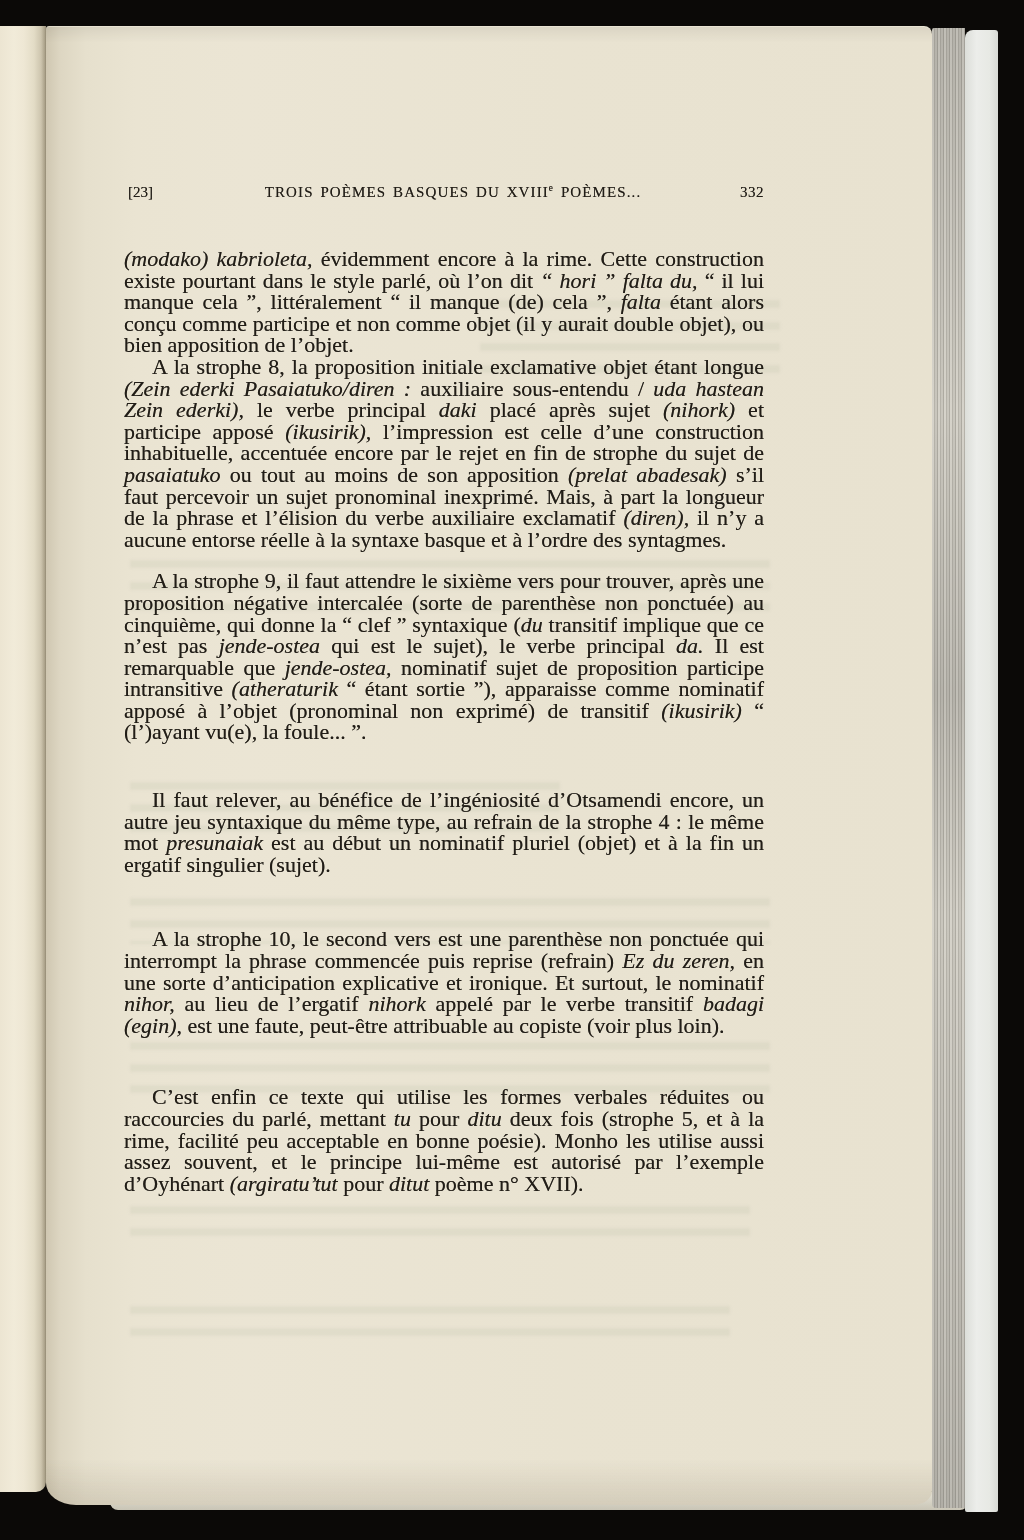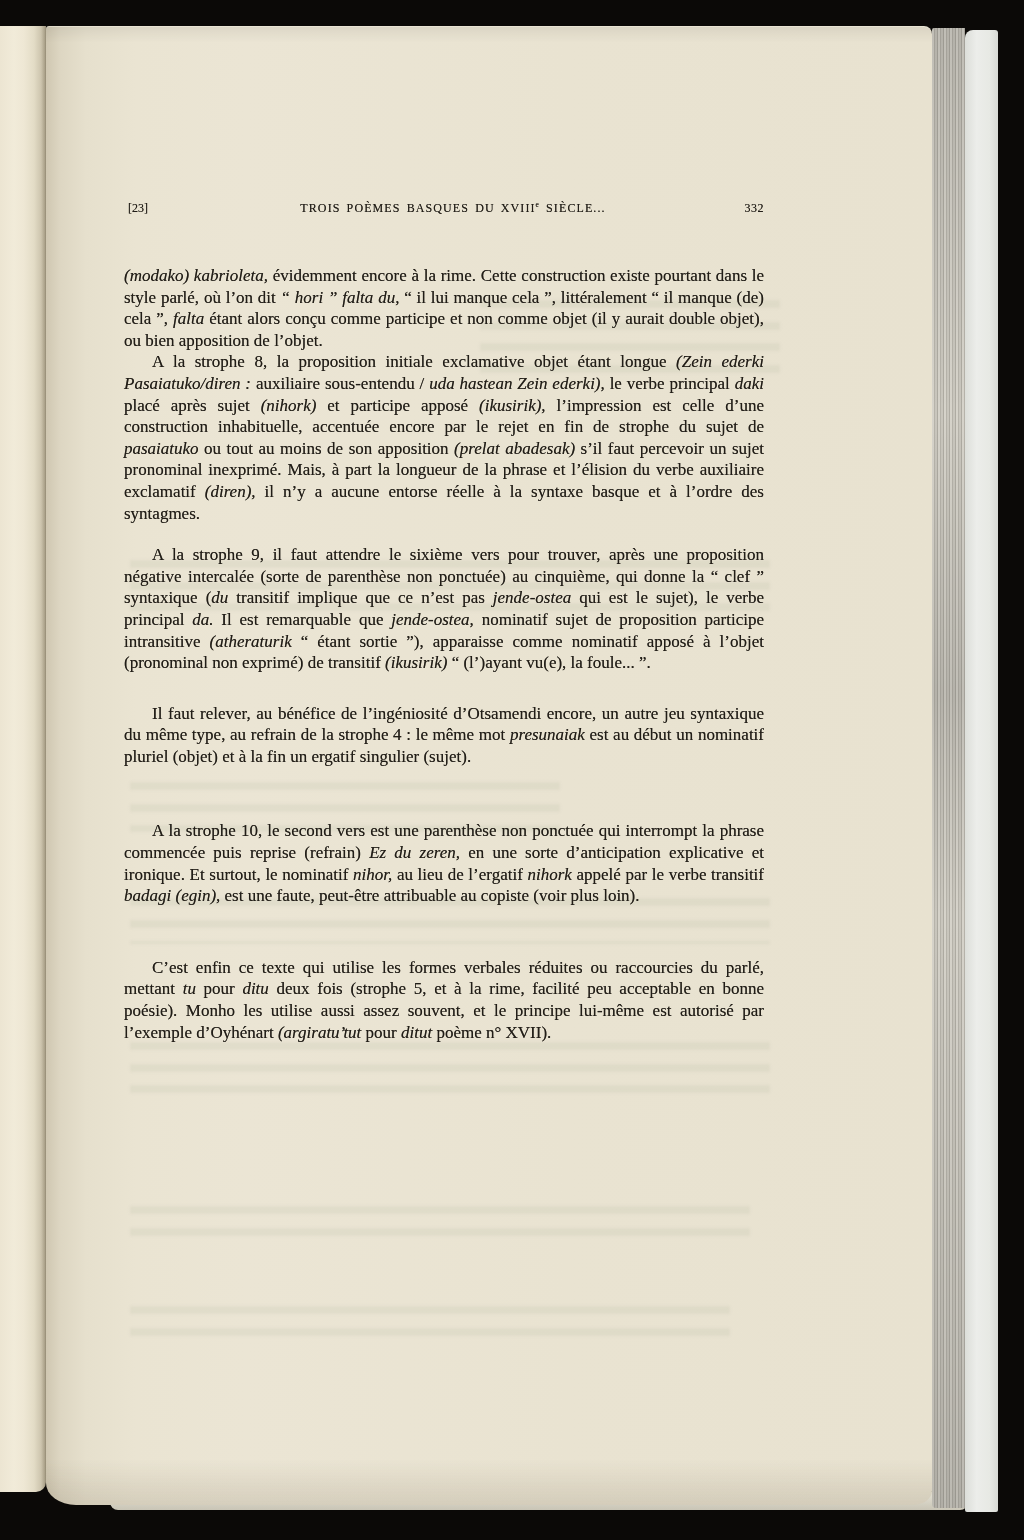--- a/index.html
+++ b/index.html
@@ -48,36 +48,36 @@
   .ghost{
     position:absolute;z-index:2;pointer-events:none;opacity:.55;filter:blur(1.6px);
     background:repeating-linear-gradient(180deg,rgba(124,138,112,0.17) 0px,rgba(124,138,112,0.17) 8px,rgba(0,0,0,0) 8px,rgba(0,0,0,0) 21.6px);
   }
   
   .text-col{
     position:absolute;left:124px;top:184px;width:640px;z-index:3;
     color:var(--ink,#211d17);
     text-shadow:0 0 0.35px rgba(33,29,23,0.65);
   }
-  .hdr{position:relative;height:22px;margin-bottom:42px;font-size:12px;margin-top:17px;}
+  .hdr{position:relative;height:22px;margin-bottom:42px;font-size:15px;}
   .hdr .ref{position:absolute;left:4px;top:0;}
   .hdr .ttl{
     position:absolute;left:50%;top:0;transform:translateX(-50%) translateX(9px);
     white-space:nowrap;letter-spacing:1.1px;word-spacing:2px;
   }
   .hdr .pno{position:absolute;right:0;top:0;letter-spacing:0.5px;}
   .sup{font-size:0.62em;vertical-align:super;line-height:0;}
   .body p.para{
-    margin:0;font-size:17px;line-height:21.6px;
+    margin:0;font-size:22px;line-height:21.6px;
     text-align:justify;text-align-last:left;
   }
   .body p.para.indent{text-indent:28px;}
   .body p.para:nth-of-type(2){}
   .body p.para:nth-of-type(3){margin-top:20px;}
-  .body p.para:nth-of-type(4){margin-top:29px;}
+  .body p.para:nth-of-type(4){margin-top:46px;}
   .body p.para:nth-of-type(5){margin-top:53px;}
   .body p.para:nth-of-type(6){margin-top:50px;}
   .body p.para:nth-of-type(7){margin-top:30px;}
   .it{font-style:italic;}
 </style>
 </head>
 <body>
 
 <div class="canvas">
 
@@ -91,21 +91,21 @@
   <div class="ghost" style="left:130px;top:560px;width:640px;height:56px;"></div>
   <div class="ghost" style="left:130px;top:782px;width:430px;height:50px;"></div>
   <div class="ghost" style="left:130px;top:898px;width:640px;height:46px;"></div>
   <div class="ghost" style="left:130px;top:1042px;width:640px;height:56px;"></div>
   <div class="ghost" style="left:130px;top:1206px;width:620px;height:36px;"></div>
   <div class="ghost" style="left:130px;top:1306px;width:600px;height:40px;"></div>
 
   <div class="text-col">
     <div class="hdr">
       <span class="ref">[23]</span>
-      <span class="ttl"><span>TROIS POÈMES BASQUES DU XVIII</span><span class="sup">e</span><span> SIÈCLE...</span></span>
+      <span class="ttl"><span>TROIS POÈMES BASQUES DU XVIII</span><span class="sup">e</span><span> POÈMES...</span></span>
       <span class="pno">332</span>
     </div>
     <div class="body">
         <p class="para"><span class="it">(modako) kabrioleta,</span><span> évidemment encore à la rime. Cette construction existe pourtant dans le style parlé, où l’on dit </span><span class="it">“ hori ” falta du,</span><span> “ il lui manque cela ”, littéralement “ il manque (de) cela ”, </span><span class="it">falta</span><span> étant alors conçu comme participe et non comme objet (il y aurait double objet), ou bien apposition de l’objet.</span></p>
         <p class="para indent"><span>A la strophe 8, la proposition initiale exclamative objet étant longue </span><span class="it">(Zein ederki Pasaiatuko/diren :</span><span> auxiliaire sous-entendu / </span><span class="it">uda hastean Zein ederki),</span><span> le verbe principal </span><span class="it">daki</span><span> placé après sujet </span><span class="it">(nihork)</span><span> et participe apposé </span><span class="it">(ikusirik),</span><span> l’impression est celle d’une construction inhabituelle, accentuée encore par le rejet en fin de strophe du sujet de </span><span class="it">pasaiatuko</span><span> ou tout au moins de son apposition </span><span class="it">(prelat abadesak)</span><span> s’il faut percevoir un sujet pronominal inexprimé. Mais, à part la longueur de la phrase et l’élision du verbe auxiliaire exclamatif </span><span class="it">(diren),</span><span> il n’y a aucune entorse réelle à la syntaxe basque et à l’ordre des syntagmes.</span></p>
         <p class="para indent"><span>A la strophe 9, il faut attendre le sixième vers pour trouver, après une proposition négative intercalée (sorte de parenthèse non ponctuée) au cinquième, qui donne la “ clef ” syntaxique (</span><span class="it">du</span><span> transitif implique que ce n’est pas </span><span class="it">jende-ostea</span><span> qui est le sujet), le verbe principal </span><span class="it">da.</span><span> Il est remarquable que </span><span class="it">jende-ostea,</span><span> nominatif sujet de proposition participe intransitive </span><span class="it">(atheraturik</span><span> “ étant sortie ”), apparaisse comme nominatif apposé à l’objet (pronominal non exprimé) de transitif </span><span class="it">(ikusirik)</span><span> “ (l’)ayant vu(e), la foule... ”.</span></p>
         <p class="para indent"><span>Il faut relever, au bénéfice de l’ingéniosité d’Otsamendi encore, un autre jeu syntaxique du même type, au refrain de la strophe 4 : le même mot </span><span class="it">presunaiak</span><span> est au début un nominatif pluriel (objet) et à la fin un ergatif singulier (sujet).</span></p>
         <p class="para indent"><span>A la strophe 10, le second vers est une parenthèse non ponctuée qui interrompt la phrase commencée puis reprise (refrain) </span><span class="it">Ez du zeren,</span><span> en une sorte d’anticipation explicative et ironique. Et surtout, le nominatif </span><span class="it">nihor,</span><span> au lieu de l’ergatif </span><span class="it">nihork</span><span> appelé par le verbe transitif </span><span class="it">badagi (egin),</span><span> est une faute, peut-être attribuable au copiste (voir plus loin).</span></p>
         <p class="para indent"><span>C’est enfin ce texte qui utilise les formes verbales réduites ou raccourcies du parlé, mettant </span><span class="it">tu</span><span> pour </span><span class="it">ditu</span><span> deux fois (strophe 5, et à la rime, facilité peu acceptable en bonne poésie). Monho les utilise aussi assez souvent, et le principe lui-même est autorisé par l’exemple d’Oyhénart </span><span class="it">(argiratu’tut</span><span> pour </span><span class="it">ditut</span><span> poème n° XVII).</span></p>
       </div>

